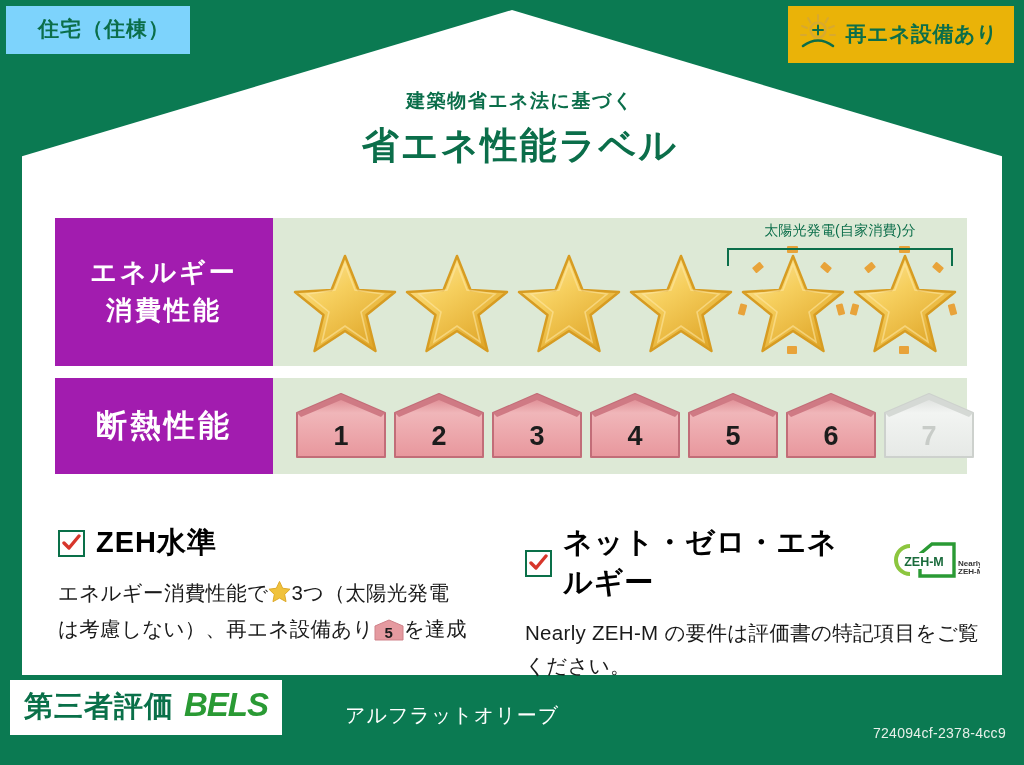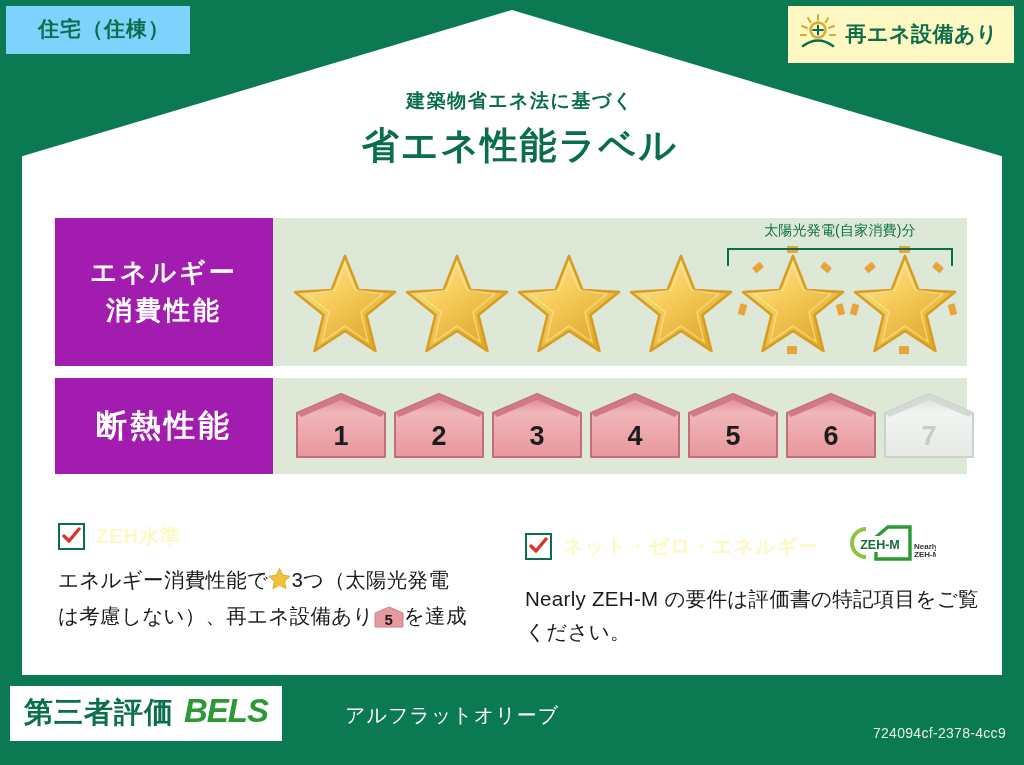--- a/index.html
+++ b/index.html
@@ -27,21 +27,21 @@
     background:#7dd3fc;
     padding:9px 20px 11px 32px;
     color:#0b6e4a;
     font-size:21px; font-weight:bold;
     letter-spacing:1px;
     z-index:6;
   }
   
   #tag-renewable {
     position:absolute; right:10px; top:6px;
-    background:#fef9c3;
+    background:#eab308;
     padding:7px 16px 8px 10px;
     display:flex; align-items:center; gap:8px;
     z-index:6;
   }
   #tag-renewable .lbl {
     color:#0b6e4a; font-size:21px; font-weight:bold; letter-spacing:.5px;
   }
 
   
   #title-block {
@@ -138,21 +138,21 @@
 
   .claim-head { display:flex; align-items:center; gap:11px; }
   .check-box {
     width:27px; height:27px;
     border:2px solid #0a7049;
     background:#fff;
     position:relative; flex:0 0 27px;
   }
   .check-box svg { position:absolute; left:2px; top:2px; }
   .claim-title {
-    color:#fef9c3; font-size:20px; font-weight:bold; letter-spacing:1px;
+    color:#000000; font-size:29px; font-weight:bold; letter-spacing:1px;
   }
   .claim-text {
     margin-top:13px;
     font-size:20.5px;
     line-height:1.62;
     color:#1a1a1a;
     letter-spacing:.3px;
   }
   .inline-star { display:inline-block; vertical-align:-3px; }
   .inline-house {
@@ -163,21 +163,21 @@
     position:absolute; left:0; right:0; top:4px;
     text-align:center; font-size:15px; font-weight:bold; color:#1c1c1c;
   }
 
   
   #zehm-logo { display:inline-block; vertical-align:-10px; margin-left:6px; }
 
   
   #footer { position:absolute; left:0; right:0; bottom:0; height:90px; z-index:7; }
   #bels-box {
-    position:absolute; left:10px; bottom:24px;
+    position:absolute; left:10px; bottom:30px;
     background:#ffffff;
     padding:6px 14px 8px 14px;
     display:flex; align-items:baseline; gap:10px;
   }
   #bels-jp { color:#0a7049; font-size:29px; font-weight:bold; letter-spacing:1px; }
   #bels-en { color:#2a9a34; font-size:33px; font-weight:bold; font-style:italic; letter-spacing:-1px; }
   #building-name {
     position:absolute; left:345px; bottom:36px;
     color:#ffffff; font-size:20px; letter-spacing:1px;
   }

